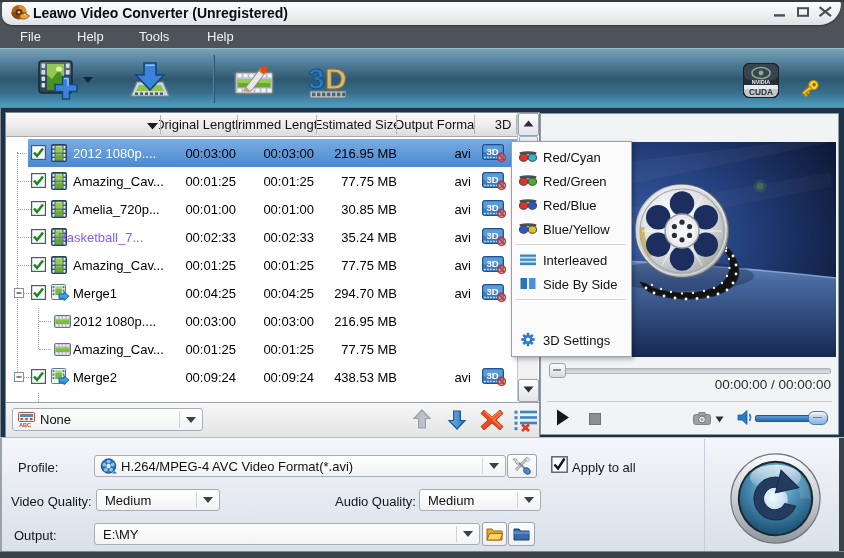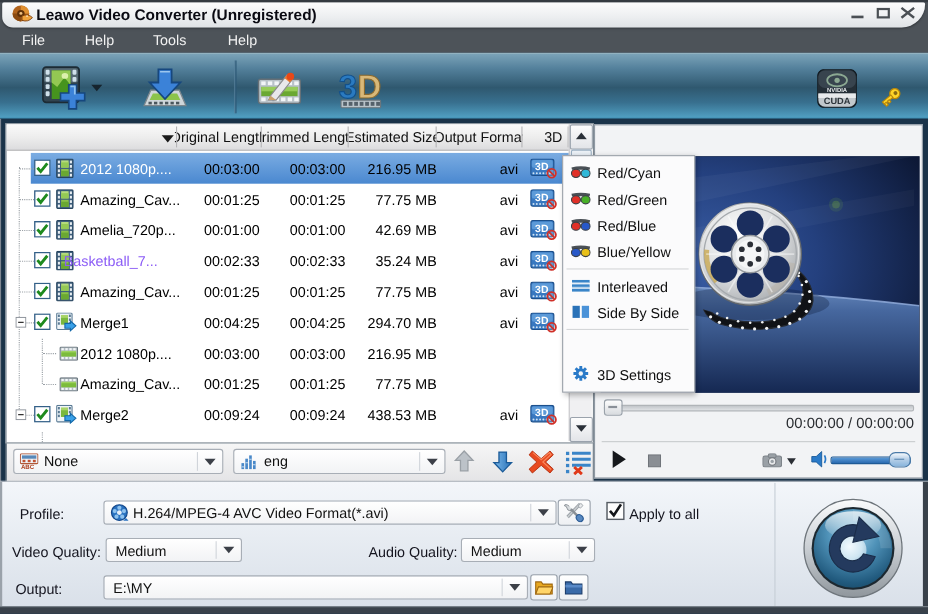--- a/index.html
+++ b/index.html
@@ -323,21 +323,21 @@
             <rect x="12.5" y="14" width="1.9" height="2.5"></rect>
           </g>
 <rect x="4.6" y="1.8" width="6.8" height="6.6" fill="#b6dc7c"></rect>
           <rect x="4.6" y="3.6" width="6.8" height="4.8" fill="#94c954"></rect>
 <rect x="4.6" y="9.6" width="6.8" height="6.6" fill="#8cc24a"></rect>
           <rect x="4.6" y="11.4" width="6.8" height="4.8" fill="#6aa832"></rect>
 </svg>
         <div class="cell" style="left:67px;text-align:left;color:#000">Amelia_720p...</div>
         <div class="cell" style="left:156px;width:74px">00:01:00</div>
         <div class="cell" style="left:234px;width:74px">00:01:00</div>
-        <div class="cell" style="left:311px;width:80px">42.69 MB</div>
+        <div class="cell" style="left:311px;width:80px">30.85 MB</div>
         <div class="cell" style="left:395px;width:70px">avi</div>
         <svg class="abs" style="left:476px;top:5px" width="26" height="19" viewBox="0 0 26 19">
 <rect x="0.5" y="0.5" width="21" height="15" rx="2" fill="#3878c0" stroke="#1c508c" stroke-width="1"></rect>
 <rect x="1.5" y="1.5" width="19" height="7" rx="1.5" fill="#5c9ad8"></rect>
 <g fill="#cfe2f2">
             <circle cx="3" cy="13.4" r="0.9"></circle>
             <circle cx="6" cy="13.4" r="0.9"></circle>
             <circle cx="9" cy="13.4" r="0.9"></circle>
             <circle cx="12" cy="13.4" r="0.9"></circle>
             <circle cx="15" cy="13.4" r="0.9"></circle>
@@ -592,39 +592,20 @@
       <rect x="0.5" y="0.5" width="16" height="9" rx="1" fill="#eef2f6" stroke="#b05838" stroke-width="1"></rect>
       <rect x="2" y="2" width="13" height="3" fill="#5888b8"></rect>
       <g fill="#c05030">
           <rect x="2.5" y="6" width="2.6" height="2.2"></rect>
           <rect x="7.2" y="6" width="2.6" height="2.2"></rect>
           <rect x="11.9" y="6" width="2.6" height="2.2"></rect>
         </g>
       <text x="1" y="14.5" font-family="Liberation Sans,sans-serif" font-size="5.6" font-weight="bold" fill="#b04828">ABC</text>
     </svg>
     <span class="abs" style="left:27px;top:3px">None</span>
-    <div class="csep"></div>
-      <div class="carrow"></div>
-  </div>
-  <div class="combo" style="left:206px;top:5px;width:191px;height:21px">
-    <svg class="abs" style="left:6px;top:3px" width="15" height="15" viewBox="0 0 15 15">
-      <g fill="#4888c8">
-          <rect x="0.5" y="9" width="2.4" height="5.5"></rect>
-          <rect x="4" y="5" width="2.4" height="9.5"></rect>
-          <rect x="7.5" y="2" width="2.4" height="12.5"></rect>
-          <rect x="11" y="7" width="2.4" height="7.5"></rect>
-        </g>
-      <g fill="#a8c8e8">
-          <rect x="0.5" y="11.8" width="2.4" height="1.2"></rect>
-          <rect x="4" y="8" width="2.4" height="1.2"></rect>
-          <rect x="7.5" y="5" width="2.4" height="1.2"></rect>
-          <rect x="11" y="9.8" width="2.4" height="1.2"></rect>
-        </g>
-    </svg>
-    <span class="abs" style="left:27px;top:3px">eng</span>
     <div class="csep"></div>
       <div class="carrow"></div>
   </div>
   <svg class="abs" style="left:406px;top:6px" width="20" height="21" viewBox="0 0 20 21">
     <path d="M10 1 L18 9.5 L13.4 9.5 L13.4 19 L6.6 19 L6.6 9.5 L2 9.5 Z" fill="#bcc2c8" stroke="#9aa0a6" stroke-width="1.2"></path>
   </svg>
   <svg class="abs" style="left:441px;top:6px" width="20" height="21" viewBox="0 0 20 21">
     <defs>
         <linearGradient id="dag" x1="0" y1="0" x2="1" y2="0">
           <stop offset="0" stop-color="#7ab8ea"></stop>

